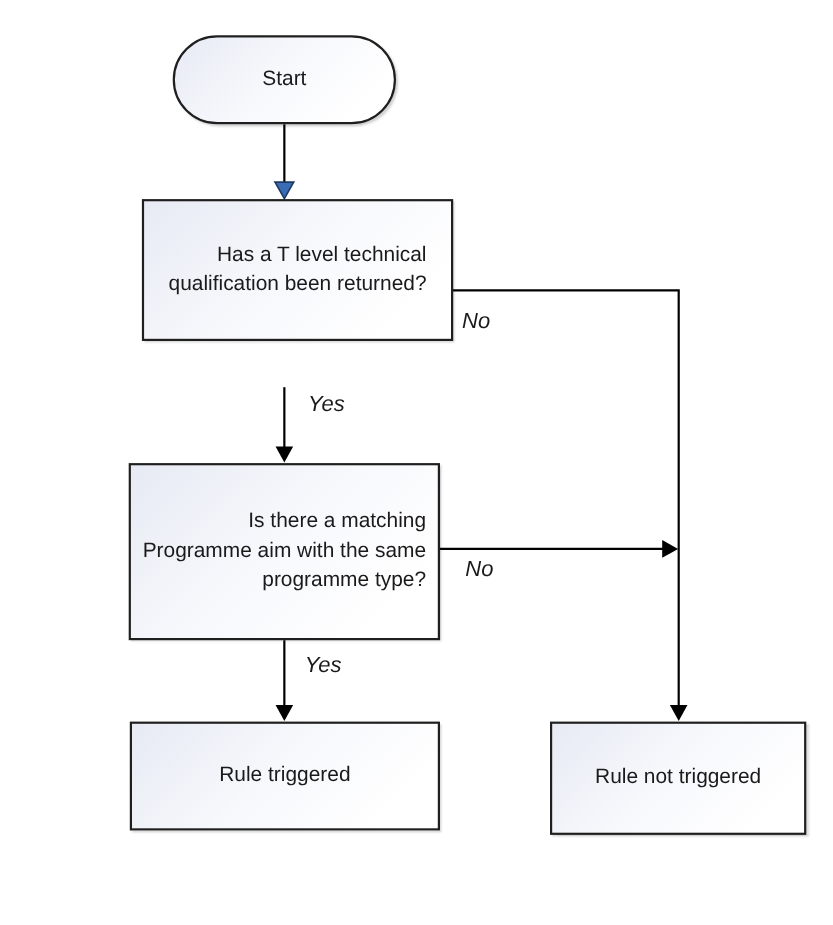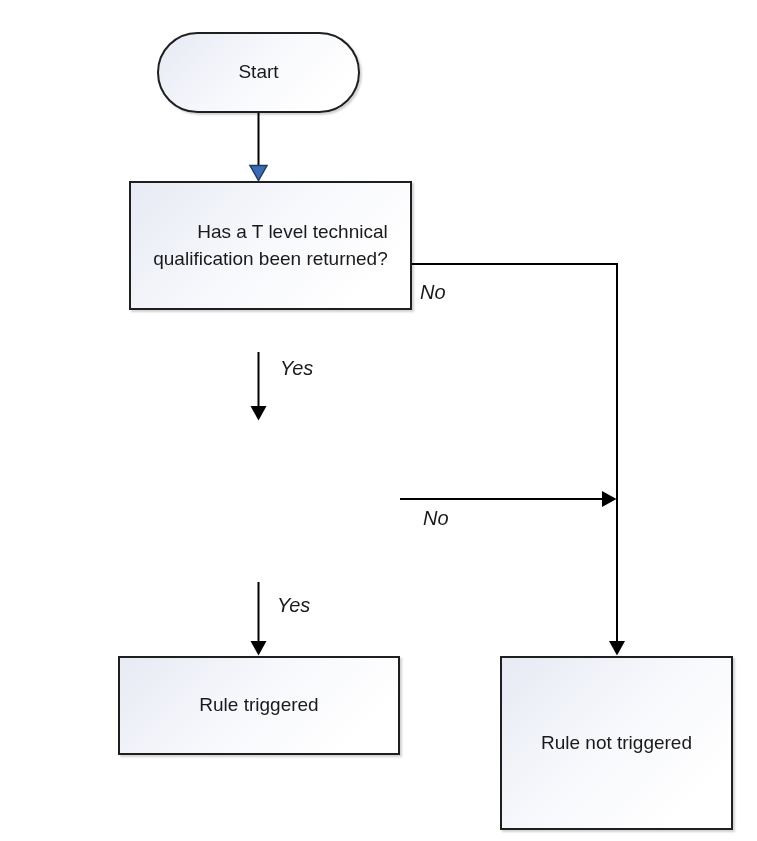--- a/index.html
+++ b/index.html
@@ -49,21 +49,21 @@
   .q2 {
     left: 117px; top: 421px;
     width: 283px; height: 161px;
   }
   .outcome-yes {
     left: 118px; top: 656px;
     width: 282px; height: 99px;
   }
   .outcome-no {
     left: 500px; top: 656px;
-    width: 233px; height: 174px;
+    width: 233px; height: 103px;
   }
   .edge-label {
     position: absolute;
     font-size: 20px;
     line-height: 1;
     white-space: nowrap;
     font-style: italic;
   }
   .lbl-q1-no  { left: 420px; top: 282px; }
   .lbl-q1-yes { left: 280px; top: 358px; }
@@ -95,20 +95,25 @@
 
   <div class="node terminator">
     <span class="node-label">Start</span>
   </div>
 
   <div class="node q1">
     <span class="node-label">Has a T level technical
 qualification been returned?</span>
   </div>
 
+  <div class="node q2">
+    <span class="node-label">Is there a matching
+Programme aim with the same
+programme type?</span>
+  </div>
 
   <div class="node outcome-yes">
     <span class="node-label">Rule triggered</span>
   </div>
 
   <div class="node outcome-no">
     <span class="node-label">Rule not triggered</span>
   </div>
 
   <div class="edge-label lbl-q1-no">No</div>

